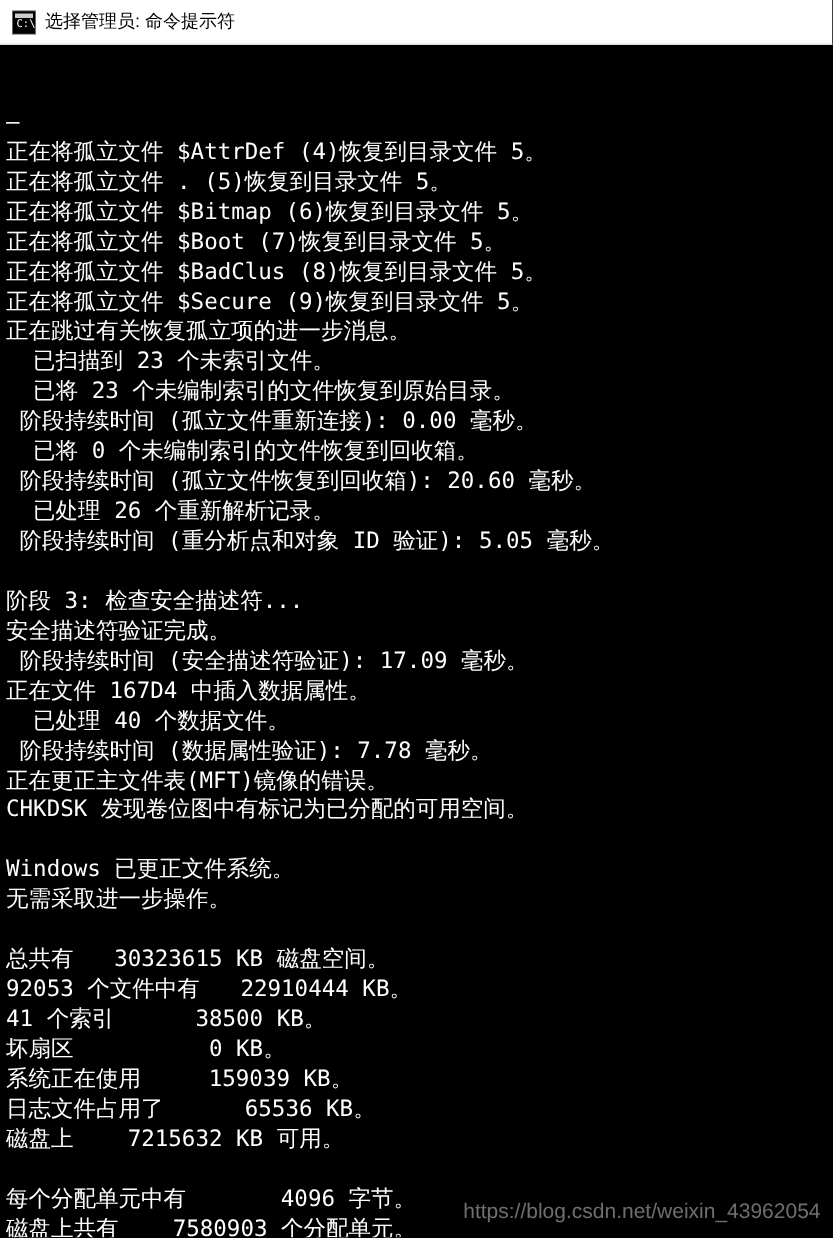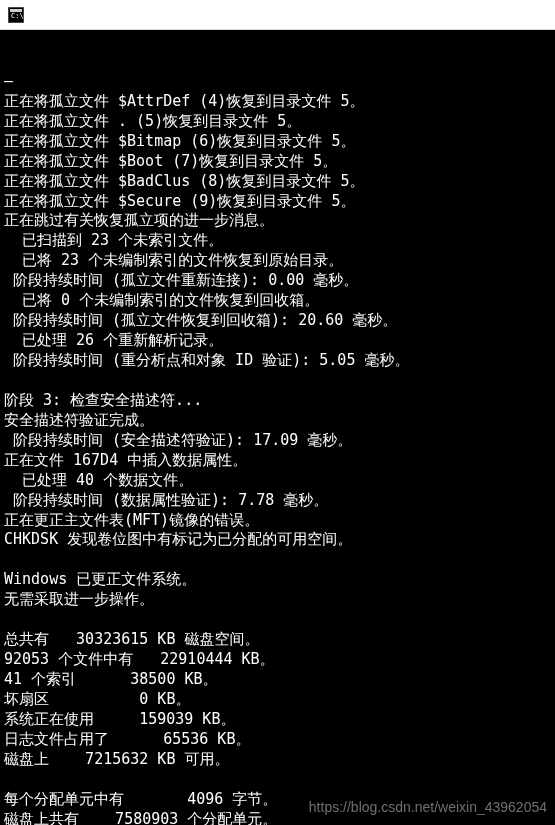--- a/index.html
+++ b/index.html
@@ -77,18 +77,19 @@
 
 <div class="window">
   <div class="titlebar">
     <span class="titlebar-icon">
       <svg viewBox="0 0 16 16">
         <rect x="0" y="0" width="16" height="16" fill="#000" stroke="#888" stroke-width="1"></rect>
         <rect x="2" y="2" width="12" height="3" fill="#ccc"></rect>
         <text x="3" y="11" font-size="7" fill="#fff" font-family="monospace">C:\</text>
       </svg>
     </span>
+    <span class="titlebar-text">选择管理员: 命令提示符</span>
   </div>
   <div class="terminal">
     <div id="terminal-lines"><span class="terminal-line">—</span><span class="terminal-line">正在将孤立文件 $AttrDef (4)恢复到目录文件 5。</span><span class="terminal-line">正在将孤立文件 . (5)恢复到目录文件 5。</span><span class="terminal-line">正在将孤立文件 $Bitmap (6)恢复到目录文件 5。</span><span class="terminal-line">正在将孤立文件 $Boot (7)恢复到目录文件 5。</span><span class="terminal-line">正在将孤立文件 $BadClus (8)恢复到目录文件 5。</span><span class="terminal-line">正在将孤立文件 $Secure (9)恢复到目录文件 5。</span><span class="terminal-line">正在跳过有关恢复孤立项的进一步消息。</span><span class="terminal-line">  已扫描到 23 个未索引文件。</span><span class="terminal-line">  已将 23 个未编制索引的文件恢复到原始目录。</span><span class="terminal-line"> 阶段持续时间 (孤立文件重新连接): 0.00 毫秒。</span><span class="terminal-line">  已将 0 个未编制索引的文件恢复到回收箱。</span><span class="terminal-line"> 阶段持续时间 (孤立文件恢复到回收箱): 20.60 毫秒。</span><span class="terminal-line">  已处理 26 个重新解析记录。</span><span class="terminal-line"> 阶段持续时间 (重分析点和对象 ID 验证): 5.05 毫秒。</span><span class="terminal-line">&nbsp;</span><span class="terminal-line">阶段 3: 检查安全描述符...</span><span class="terminal-line">安全描述符验证完成。</span><span class="terminal-line"> 阶段持续时间 (安全描述符验证): 17.09 毫秒。</span><span class="terminal-line">正在文件 167D4 中插入数据属性。</span><span class="terminal-line">  已处理 40 个数据文件。</span><span class="terminal-line"> 阶段持续时间 (数据属性验证): 7.78 毫秒。</span><span class="terminal-line">正在更正主文件表(MFT)镜像的错误。</span><span class="terminal-line">CHKDSK 发现卷位图中有标记为已分配的可用空间。</span><span class="terminal-line">&nbsp;</span><span class="terminal-line">Windows 已更正文件系统。</span><span class="terminal-line">无需采取进一步操作。</span><span class="terminal-line">&nbsp;</span><span class="terminal-line">总共有   30323615 KB 磁盘空间。</span><span class="terminal-line">92053 个文件中有   22910444 KB。</span><span class="terminal-line">41 个索引      38500 KB。</span><span class="terminal-line">坏扇区          0 KB。</span><span class="terminal-line">系统正在使用     159039 KB。</span><span class="terminal-line">日志文件占用了      65536 KB。</span><span class="terminal-line">磁盘上    7215632 KB 可用。</span><span class="terminal-line">&nbsp;</span><span class="terminal-line">每个分配单元中有       4096 字节。</span><span class="terminal-line">磁盘上共有    7580903 个分配单元。</span></div>
     <div class="watermark">https://blog.csdn.net/weixin_43962054</div>
   </div>
 </div>
 
 </body></html>

